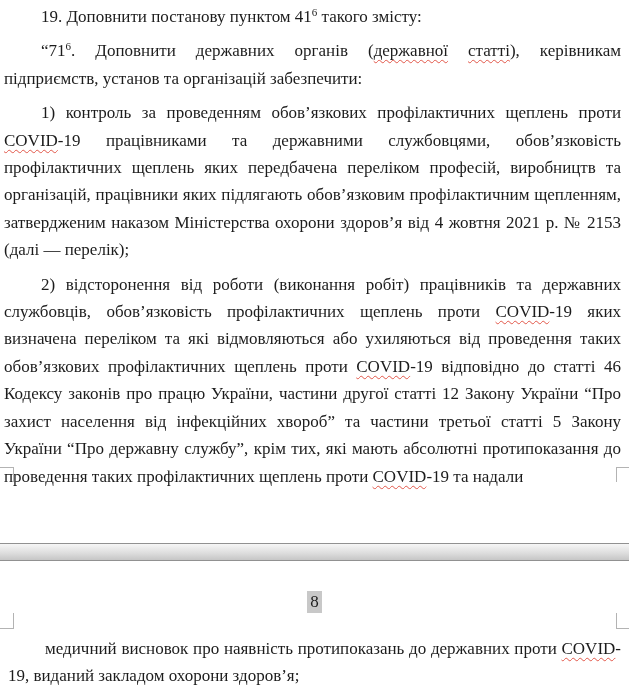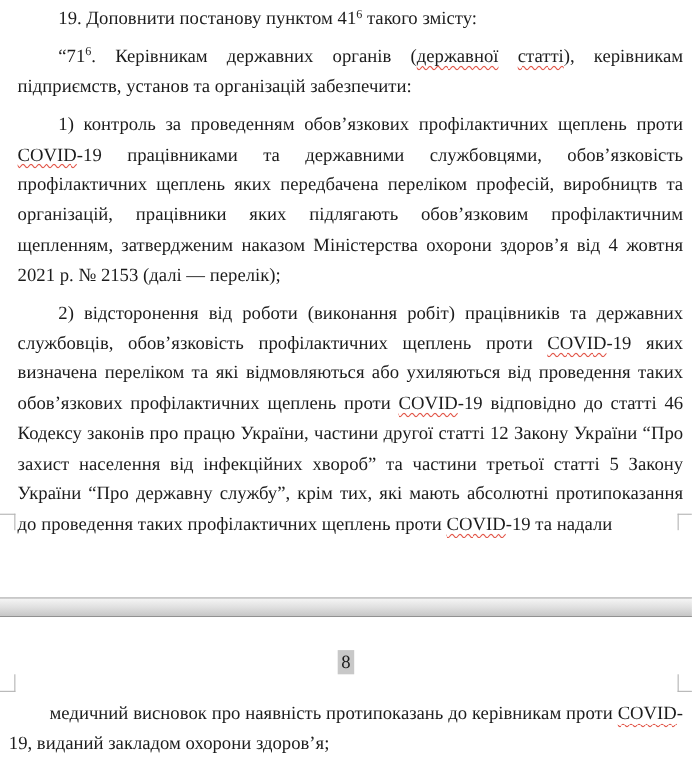--- a/index.html
+++ b/index.html
@@ -12,21 +12,21 @@
     color: var(--text, #1c1c1c);
     font-family: "Liberation Serif", "DejaVu Serif", serif;
   }
   
   .page-1 {
     position: relative;
     height: 543px;
     overflow: hidden;
     background: var(--page-background, #ffffff);
   }
-  .text-area { padding: 3px 8px 0 16px; }
+  .text-area { padding: 3px 8px 0 4px; }
   p.para {
     margin: 0 0 7px 0;
     font-size: 17px;
     line-height: 27.4px;
     text-align: justify;
     text-indent: 37px;
   }
   p.para sup {
     font-size: 11px;
     line-height: 0;
@@ -99,34 +99,34 @@
   }
 </style>
 </head>
 <body>
 
 <div class="doc">
 
   <section class="page-1">
     <div class="text-area">
         <p class="para"><span>19. Доповнити постанову пунктом 41</span><sup>6</sup><span> такого змісту:</span></p>
-        <p class="para"><span>“71</span><sup>6</sup><span>. Керівникам державних органів (</span><span class="err">державної</span><span> </span><span class="err">статті</span><span>), керівникам підприємств, установ та організацій забезпечити:</span></p>
+        <p class="para"><span>“71</span><sup>6</sup><span>. Доповнити державних органів (</span><span class="err">державної</span><span> </span><span class="err">статті</span><span>), керівникам підприємств, установ та організацій забезпечити:</span></p>
         <p class="para"><span>1) контроль за проведенням обов’язкових профілактичних щеплень проти </span><span class="err">COVID</span><span>-19 працівниками та державними службовцями, обов’язковість профілактичних щеплень яких передбачена переліком професій, виробництв та організацій, працівники яких підлягають обов’язковим профілактичним щепленням, затвердженим наказом Міністерства охорони здоров’я від 4 жовтня 2021 р. № 2153 (далі — перелік);</span></p>
         <p class="para"><span>2) відсторонення від роботи (виконання робіт) працівників та державних службовців, обов’язковість профілактичних щеплень проти </span><span class="err">COVID</span><span>-19 яких визначена переліком та які відмовляються або ухиляються від проведення таких обов’язкових профілактичних щеплень проти </span><span class="err">COVID</span><span>-19 відповідно до статті 46 Кодексу законів про працю України, частини другої статті 12 Закону України “Про захист населення від інфекційних хвороб” та частини третьої статті 5 Закону України “Про державну службу”, крім тих, які мають абсолютні протипоказання до проведення таких профілактичних щеплень проти </span><span class="err">COVID</span><span>-19 та надали</span></p>
       </div>
     <i class="mark mark-bl"></i>
     <i class="mark mark-br"></i>
   </section>
 
   <div class="separator"></div>
 
   <section class="page-2">
     <div class="pagenum-row">
       <span class="pagenum">8</span>
     </div>
     <i class="mark mark-tl"></i>
     <i class="mark mark-tr"></i>
     <div class="text-area">
-        <p class="para"><span>медичний висновок про наявність протипоказань до керівникам проти </span><span class="err">COVID</span><span>-19, виданий закладом охорони здоров’я;</span></p>
+        <p class="para"><span>медичний висновок про наявність протипоказань до державних проти </span><span class="err">COVID</span><span>-19, виданий закладом охорони здоров’я;</span></p>
       </div>
   </section>
 
 </div>
 
 </body></html>

